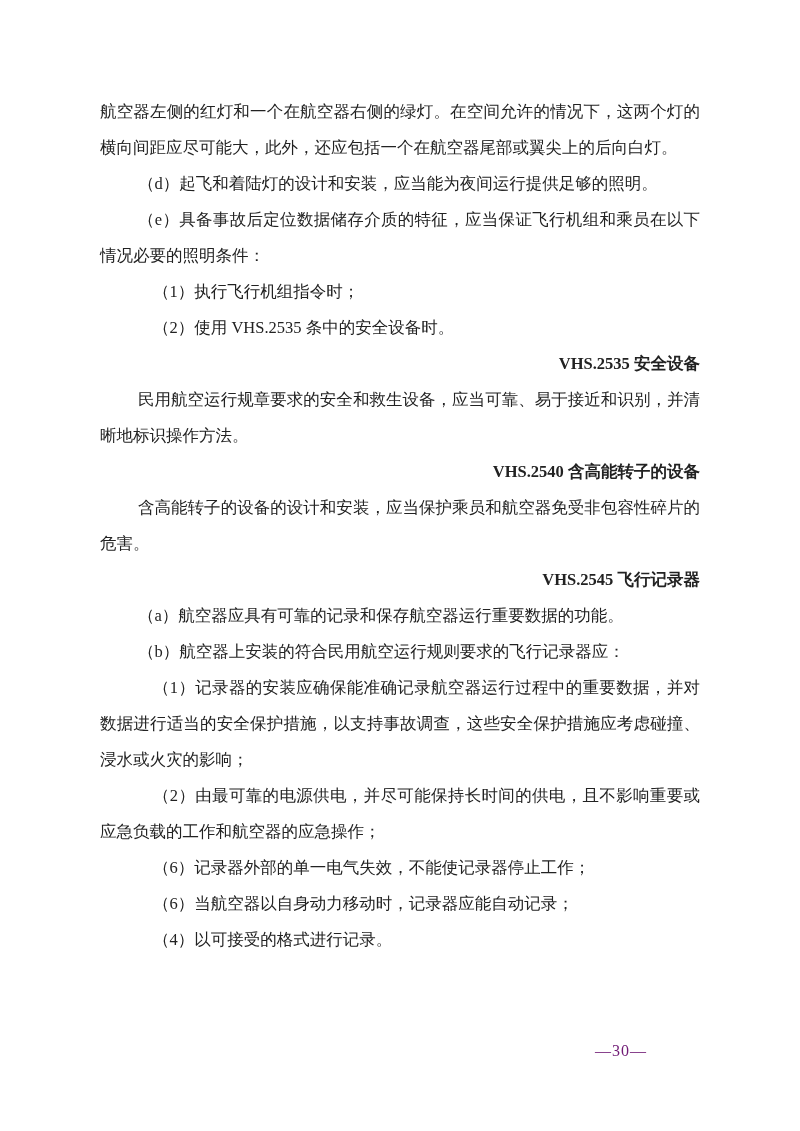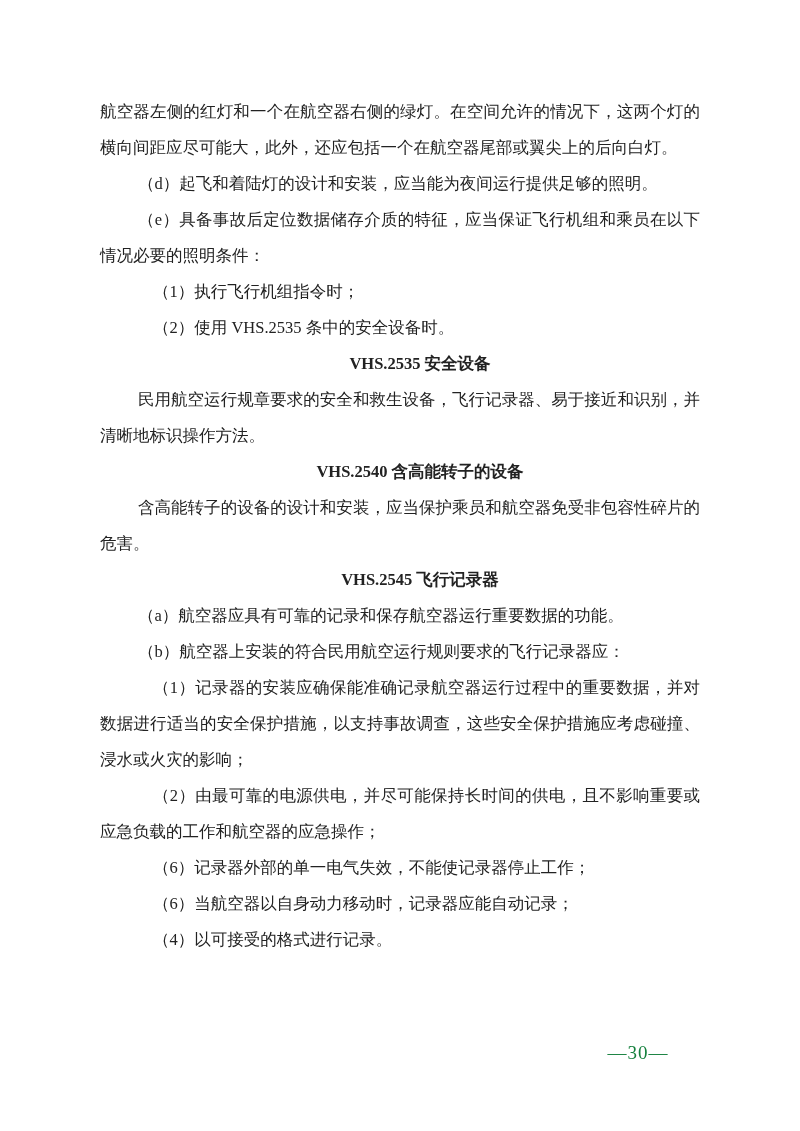--- a/index.html
+++ b/index.html
@@ -18,28 +18,28 @@
     width:600px;
     font-size:16.5px;
     line-height:36px;
     text-align:justify;
     color:#222222;
   }
   .blk{margin:0;padding:0;}
   .para{text-indent:38px;}
   .para-flush{text-indent:0;}
   .sub{text-indent:53px;}
-  .heading{font-weight:bold;text-indent:0;text-align:center;margin-left:40px;}
+  .heading{font-weight:bold;text-indent:0;text-align:right;margin-left:40px;}
   .page-number{
     position:absolute;
-    left:588px;top:1042px;
+    left:571px;top:1042px;
     width:100px;
     text-align:center;
-    font-size:19px;
-    color:#15803d;
+    font-size:16px;
+    color:#701a75;
     letter-spacing:1px;
   }
   .watermark{
     position:absolute;
     left:602px;top:1064px;
     width:198px;height:64px;
   }
   .watermark-logo{position:absolute;left:0;top:4px;}
   .watermark-text{
     position:absolute;
@@ -65,21 +65,21 @@
 
 <div class="page">
 
   <div class="doc-body" id="doc-body">
       <p class="blk para-flush">航空器左侧的红灯和一个在航空器右侧的绿灯。在空间允许的情况下，这两个灯的横向间距应尽可能大，此外，还应包括一个在航空器尾部或翼尖上的后向白灯。</p>
       <p class="blk para">（d）起飞和着陆灯的设计和安装，应当能为夜间运行提供足够的照明。</p>
       <p class="blk para">（e）具备事故后定位数据储存介质的特征，应当保证飞行机组和乘员在以下情况必要的照明条件：</p>
       <p class="blk sub">（1）执行飞行机组指令时；</p>
       <p class="blk sub">（2）使用 VHS.2535 条中的安全设备时。</p>
       <p class="blk heading">VHS.2535 安全设备</p>
-      <p class="blk para">民用航空运行规章要求的安全和救生设备，飞行记录器、易于接近和识别，并清晰地标识操作方法。</p>
+      <p class="blk para">民用航空运行规章要求的安全和救生设备，应当可靠、易于接近和识别，并清晰地标识操作方法。</p>
       <p class="blk heading">VHS.2540 含高能转子的设备</p>
       <p class="blk para">含高能转子的设备的设计和安装，应当保护乘员和航空器免受非包容性碎片的危害。</p>
       <p class="blk heading">VHS.2545 飞行记录器</p>
       <p class="blk para">（a）航空器应具有可靠的记录和保存航空器运行重要数据的功能。</p>
       <p class="blk para">（b）航空器上安装的符合民用航空运行规则要求的飞行记录器应：</p>
       <p class="blk sub">（1）记录器的安装应确保能准确记录航空器运行过程中的重要数据，并对数据进行适当的安全保护措施，以支持事故调查，这些安全保护措施应考虑碰撞、浸水或火灾的影响；</p>
       <p class="blk sub">（2）由最可靠的电源供电，并尽可能保持长时间的供电，且不影响重要或应急负载的工作和航空器的应急操作；</p>
       <p class="blk sub">（6）记录器外部的单一电气失效，不能使记录器停止工作；</p>
       <p class="blk sub">（6）当航空器以自身动力移动时，记录器应能自动记录；</p>
       <p class="blk sub">（4）以可接受的格式进行记录。</p>

